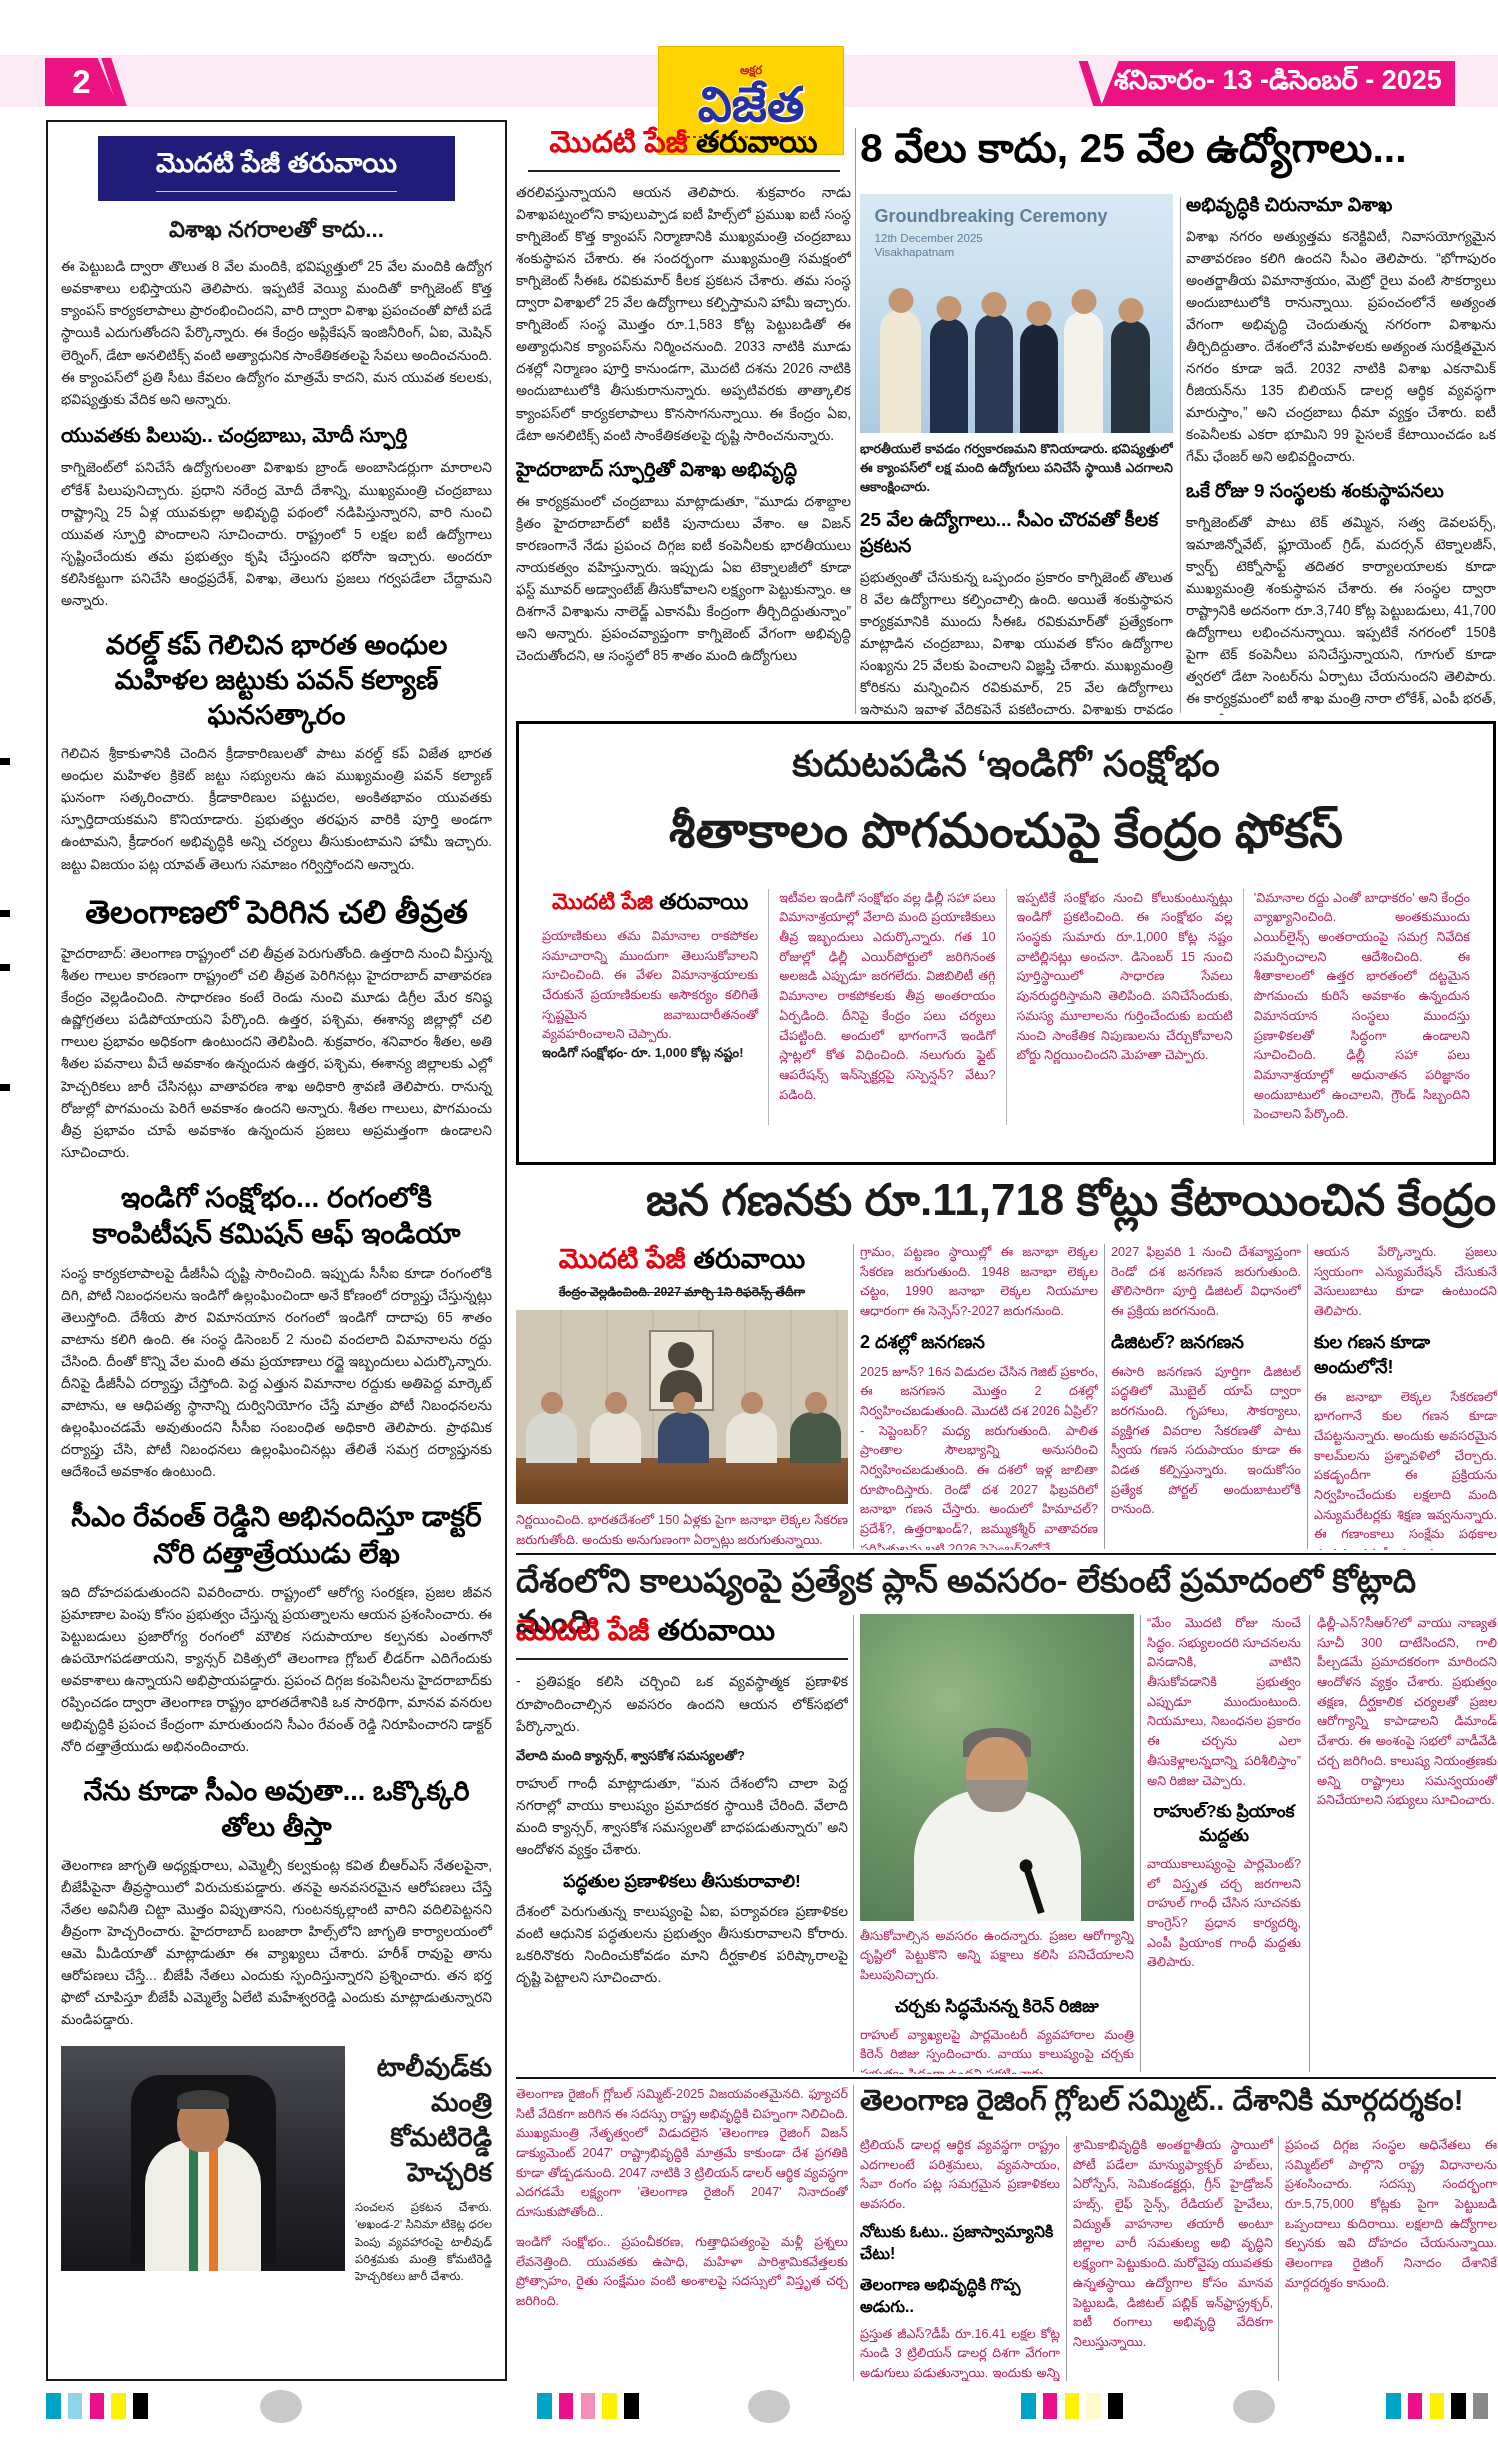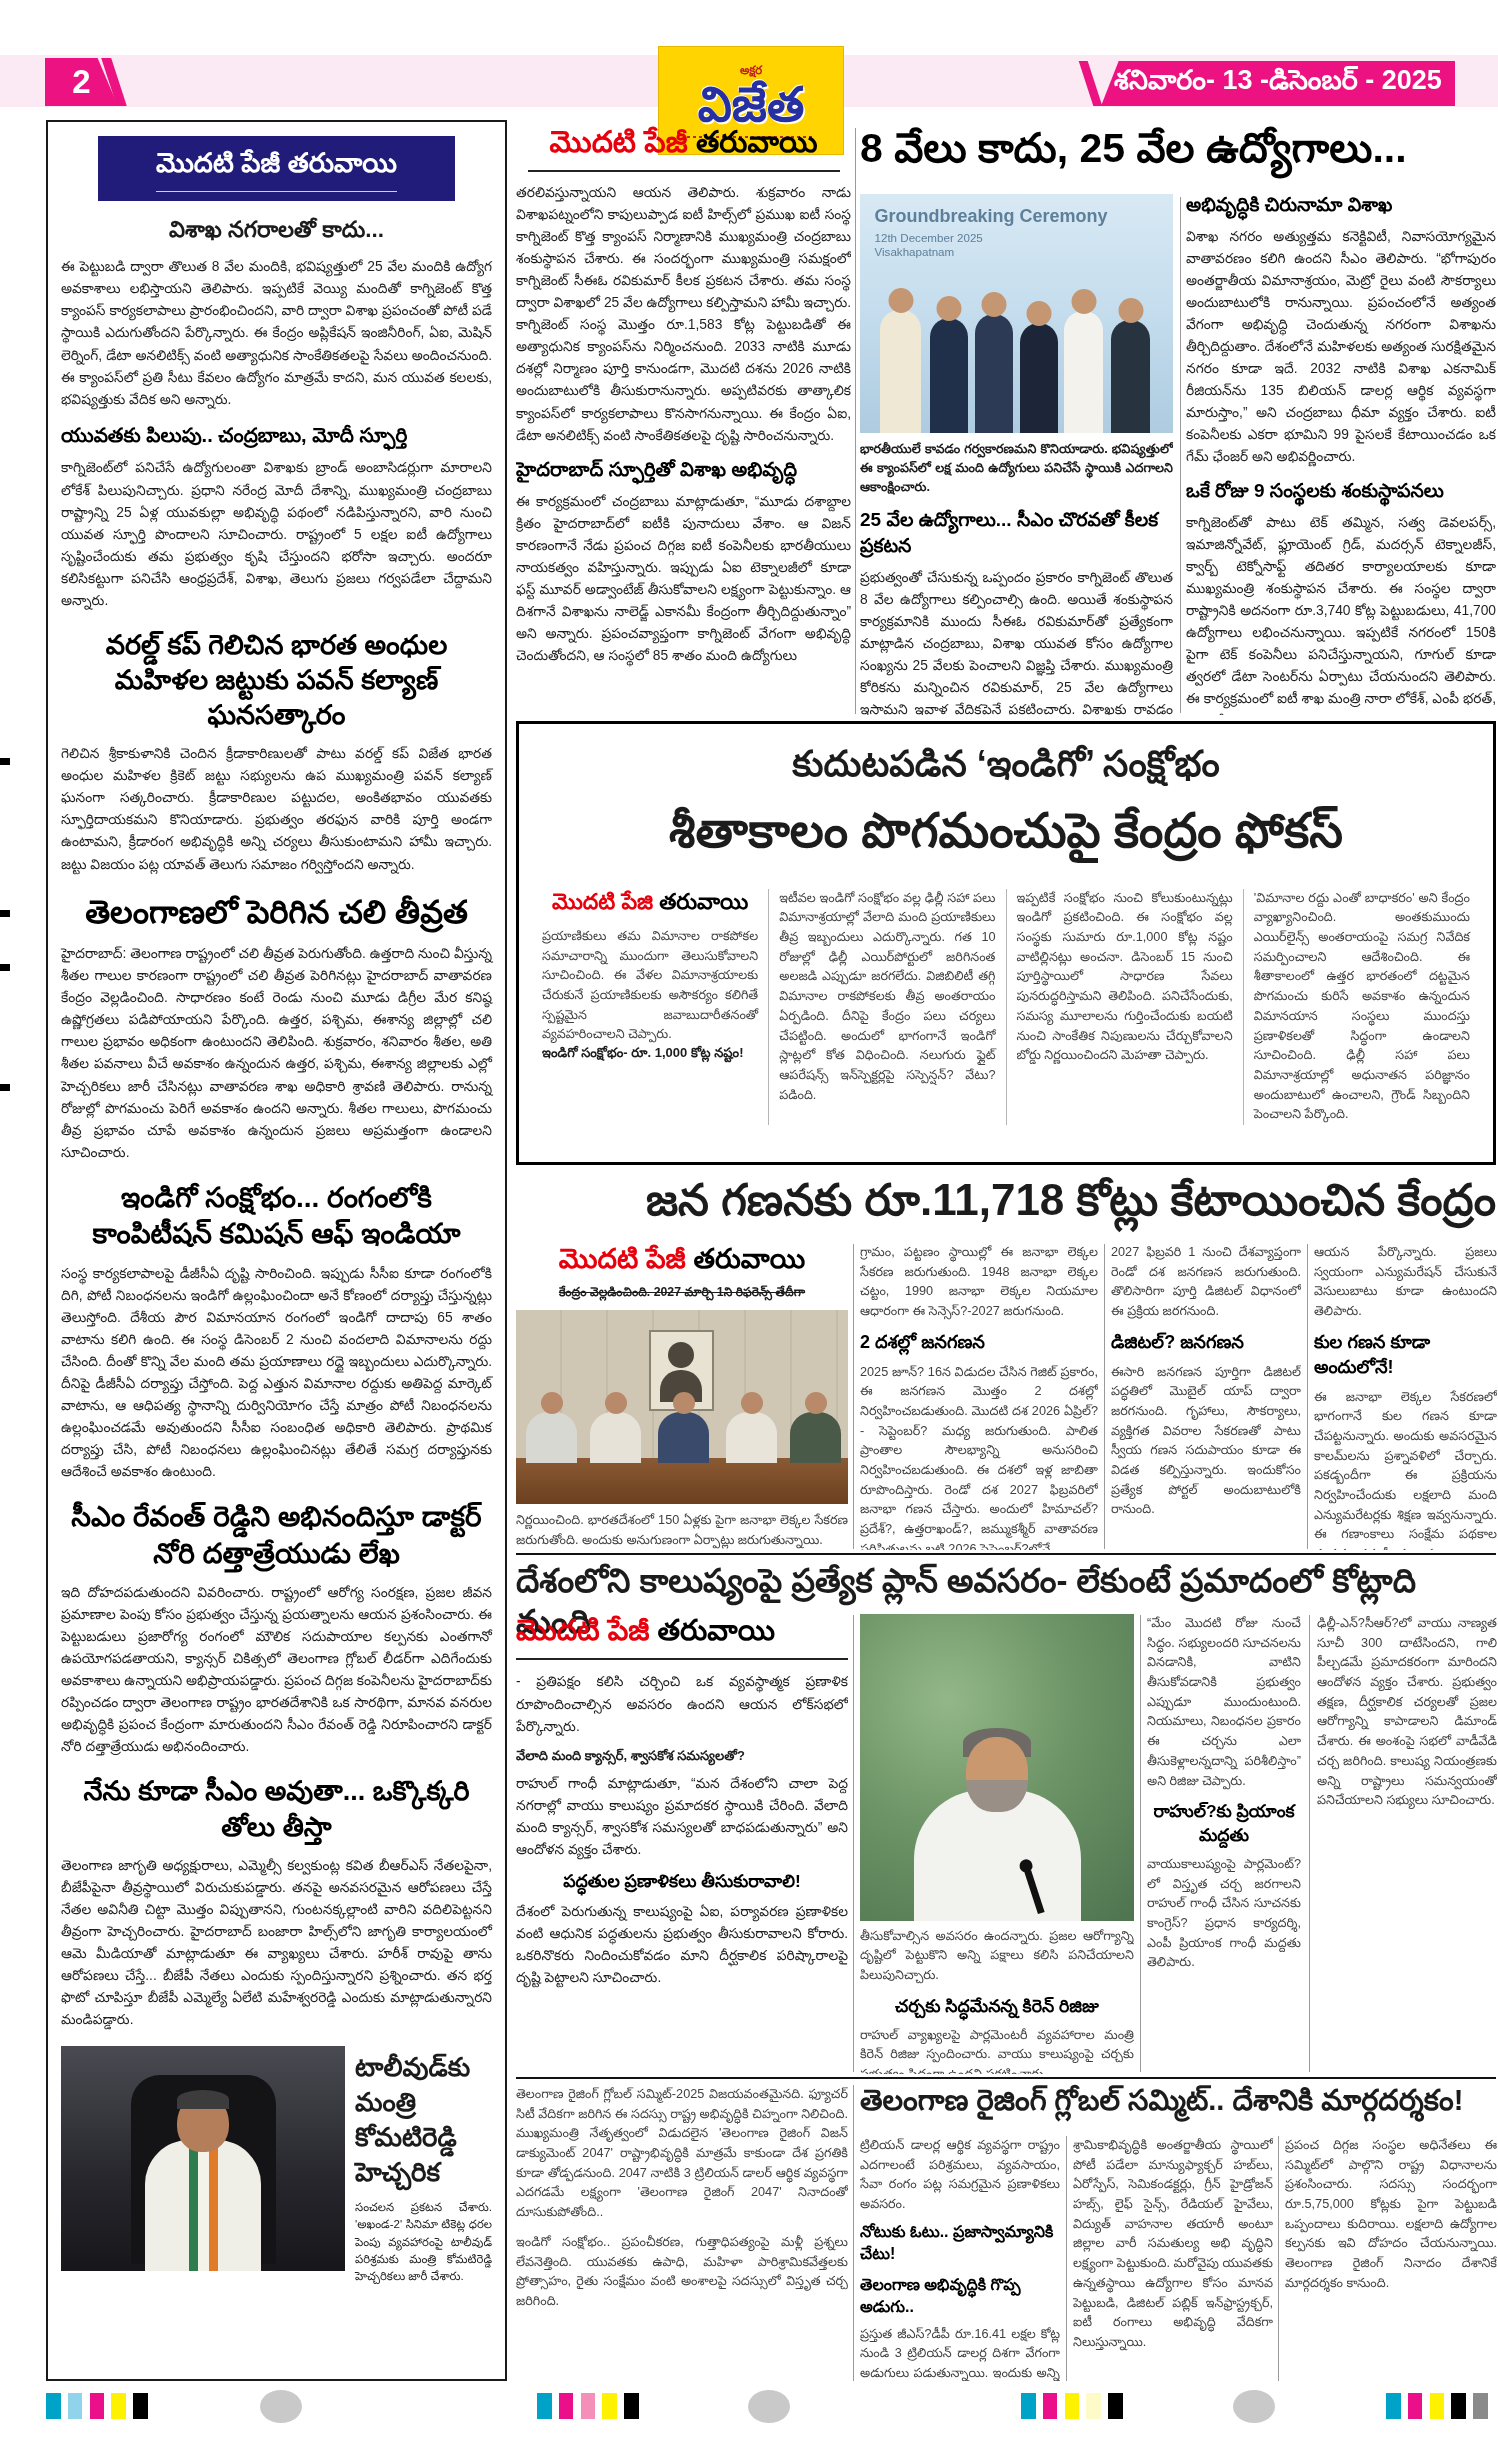--- a/index.html
+++ b/index.html
@@ -17,42 +17,42 @@
   .masthead .script{font-size:11.6px;font-weight:700;color:#c01d1d;}
   .masthead .title{font-size:48px;font-weight:800;color:#2630a0;line-height:1.05;
                    text-shadow:1.5px 1.5px 0 #ffffff, -0.7px -0.7px 0 #ffffff;}
   .masthead .dotline{width:70%;height:2.2px;margin-top:5.8px;background:repeating-linear-gradient(90deg,#a33 0 2.9px,transparent 2.9px 5.8px);}
   .datebox{position:absolute;left:1101px;top:61px;width:354px;height:45px;background:#ec1282;color:#fff;
            font-size:27px;font-weight:800;display:flex;align-items:center;justify-content:center;
            clip-path:polygon(5% 0,100% 0,100% 100%,0 100%);}
   .datebox-stripe{position:absolute;left:1086px;top:61px;width:8.7px;height:45px;background:#ec1282;transform:skewX(18deg);}
   
   .body-txt{font-size:13.8px;line-height:1.6;text-align:justify;color:#1f1f1f;}
-  .body-sm{font-size:12.7px;line-height:1.55;text-align:justify;color:#404040;}
+  .body-sm{font-size:12.7px;line-height:1.55;text-align:justify;color:#be185d;}
   .subhead{font-weight:800;color:#000;}
   .cont-red{color:#e8000d;font-weight:800;}
   .cont-black{color:#000;font-weight:800;}
   .vrule{position:absolute;width:0.7px;background:#9a9a9a;}
   .hrule{position:absolute;height:1.5px;background:#111;}
   
   .leftbox{position:absolute;left:46px;top:120px;width:461px;height:2261px;border:2.2px solid #1a1a1a;
            padding:11.6px 13px;overflow:hidden;background:#fff;}
   .navy-header{width:357px;margin:2.9px auto 14.5px auto;background:#211c7a;color:#fff;text-align:center;
                padding:11.6px 0 8.7px 0;font-size:27px;font-weight:800;}
   .navy-header .inner{display:inline-block;border-bottom:1.5px solid #cfcfe8;padding-bottom:5.8px;}
   .kicker{text-align:center;font-size:22.5px;font-weight:800;margin:16px 0 8.7px 0;}
   .hl-c{text-align:center;font-weight:800;color:#000;line-height:1.3;}
   .hl-46{font-size:33px;margin:0 0 13px 0;}
   .hl-44{font-size:32px;margin:16px 0 10px 0;}
   .hl-40{font-size:28px;margin:16px 0 10px 0;}
   .hl-38{font-size:27px;margin:16px 0 10px 0;}
   .left-sub{font-size:20px;margin:13px 0 5.8px 0;}
   .tolly-row{display:flex;gap:10px;margin-top:14.5px;}
   .tolly-right{flex:1;display:flex;flex-direction:column;}
-  .tolly-hl{font-size:26px;font-weight:800;text-align:left;line-height:1.35;margin:4.4px 0 7.3px 0;}
+  .tolly-hl{font-size:26px;font-weight:800;text-align:right;line-height:1.35;margin:4.4px 0 7.3px 0;}
   .tolly-body{font-size:11.6px;line-height:1.5;text-align:justify;}
   
   .photo{position:relative;overflow:hidden;}
   .photo-minister{width:284px;height:225px;background:linear-gradient(180deg,#4a4a52 0%,#26262c 60%,#17171b 100%);flex:none;}
   .chair{position:absolute;left:70px;top:29px;width:145px;height:189px;background:#141416;border-radius:29px 29px 0 0;}
   .minister-torso{position:absolute;left:84px;top:94px;width:116px;height:131px;background:#efefe8;border-radius:44px 44px 0 0;}
   .minister-scarf{position:absolute;left:128px;top:102px;width:29px;height:123px;
                   background:linear-gradient(90deg,#2e7d4f 0 8.7px,#f5f2ea 8.7px 20px,#e07b2a 20px 29px);}
   .minister-head{position:absolute;left:116px;top:48px;width:52px;height:58px;background:#b57e5a;border-radius:50% 50% 45% 45%;}
   .minister-hair{position:absolute;left:116px;top:44px;width:52px;height:19px;background:#3c3c3c;border-radius:50% 50% 0 0;}

